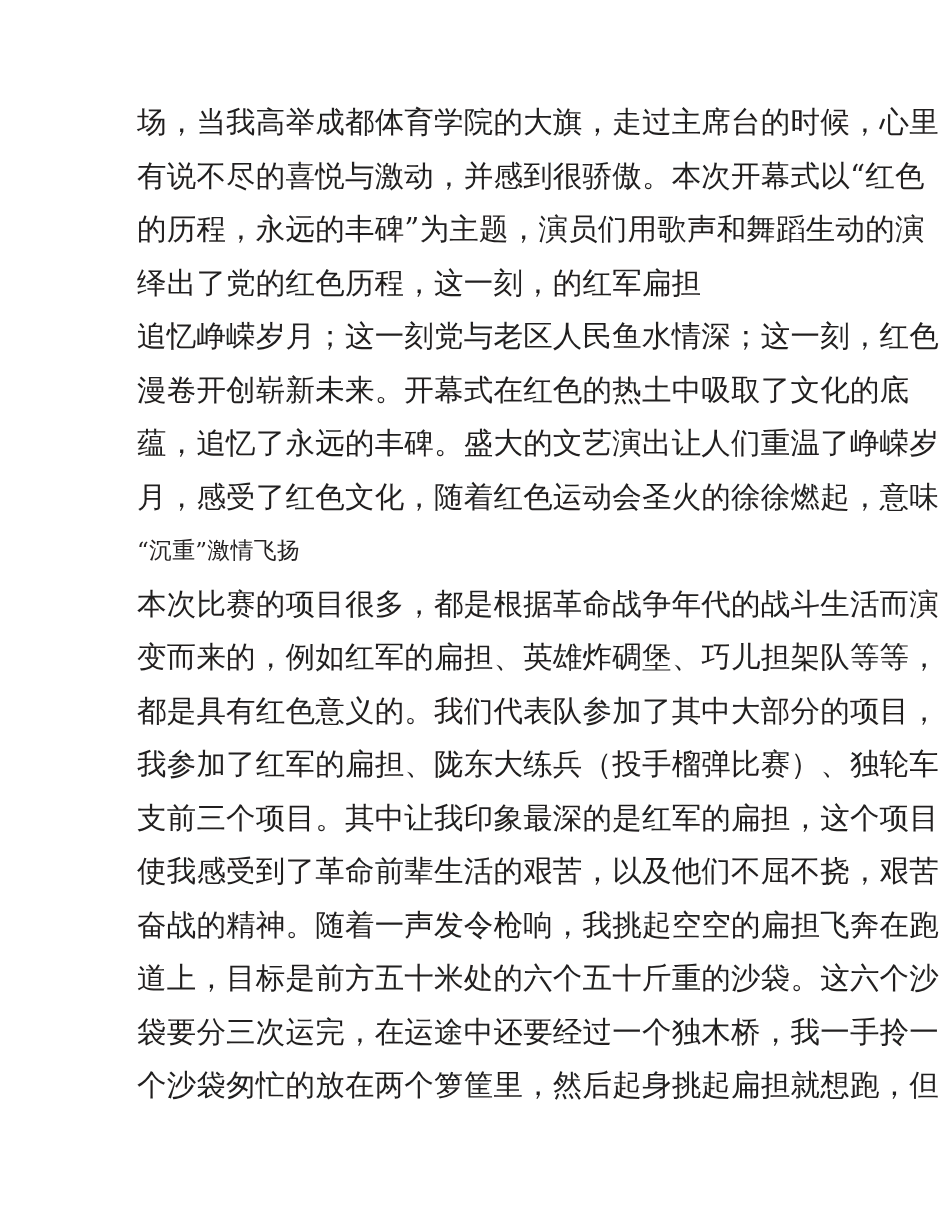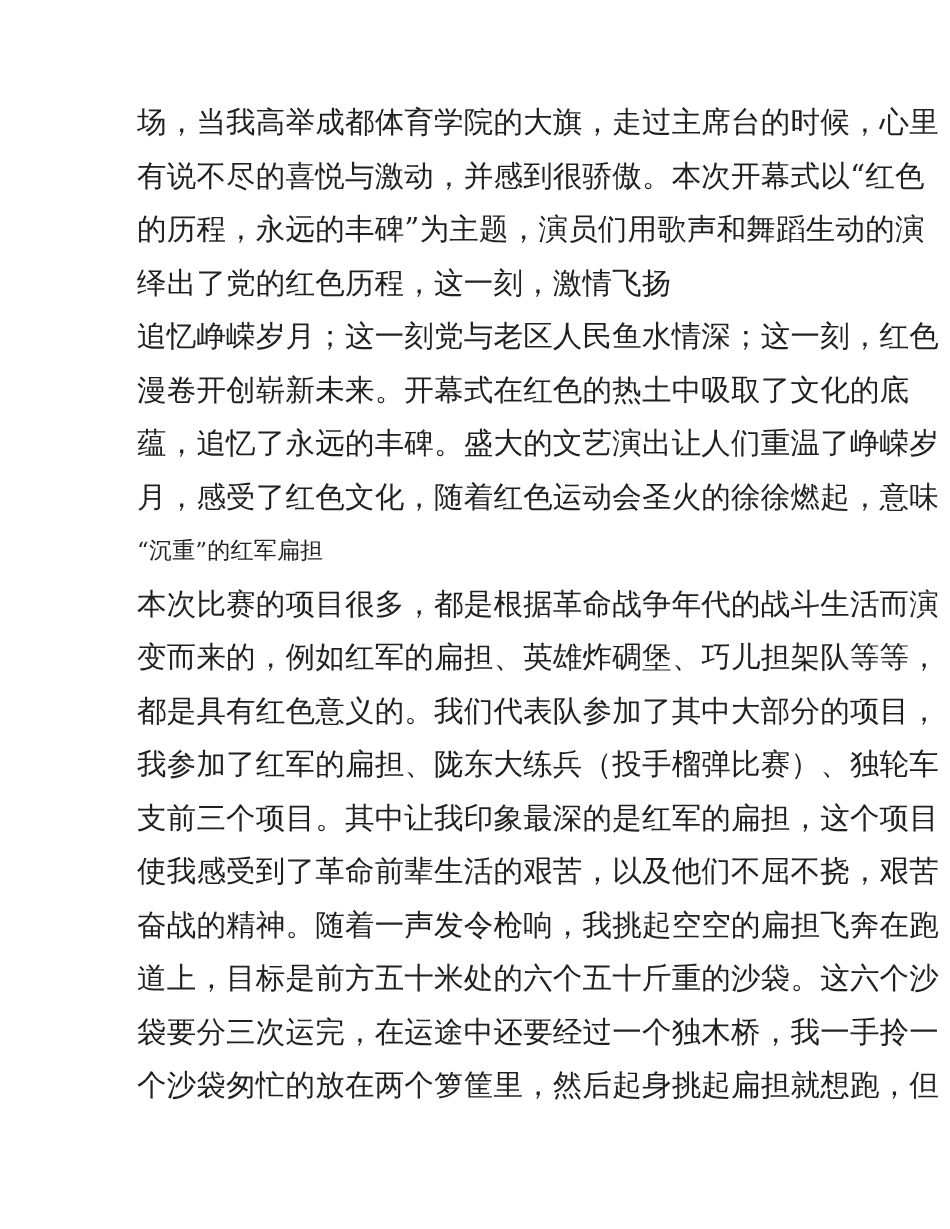--- a/index.html
+++ b/index.html
@@ -149,21 +149,21 @@
         <span class="glyph">歌</span>
         <span class="glyph">声</span>
         <span class="glyph">和</span>
         <span class="glyph">舞</span>
         <span class="glyph">蹈</span>
         <span class="glyph">生</span>
         <span class="glyph">动</span>
         <span class="glyph">的</span>
         <span class="glyph">演</span>
       </div>
-      <div class="doc-line short">绎出了党的红色历程，这一刻，激情飞扬</div>
+      <div class="doc-line short">绎出了党的红色历程，这一刻，的红军扁担</div>
       <div class="doc-line justify">
         <span class="glyph">追</span>
         <span class="glyph">忆</span>
         <span class="glyph">峥</span>
         <span class="glyph">嵘</span>
         <span class="glyph">岁</span>
         <span class="glyph">月</span>
         <span class="glyph">；</span>
         <span class="glyph">这</span>
         <span class="glyph">一</span>
@@ -265,21 +265,21 @@
         <span class="glyph">火</span>
         <span class="glyph">的</span>
         <span class="glyph">徐</span>
         <span class="glyph">徐</span>
         <span class="glyph">燃</span>
         <span class="glyph">起</span>
         <span class="glyph">，</span>
         <span class="glyph">意</span>
         <span class="glyph">味</span>
       </div>
-      <div class="doc-line heading short">“沉重”的红军扁担</div>
+      <div class="doc-line heading short">“沉重”激情飞扬</div>
       <div class="doc-line justify">
         <span class="glyph">本</span>
         <span class="glyph">次</span>
         <span class="glyph">比</span>
         <span class="glyph">赛</span>
         <span class="glyph">的</span>
         <span class="glyph">项</span>
         <span class="glyph">目</span>
         <span class="glyph">很</span>
         <span class="glyph">多</span>

